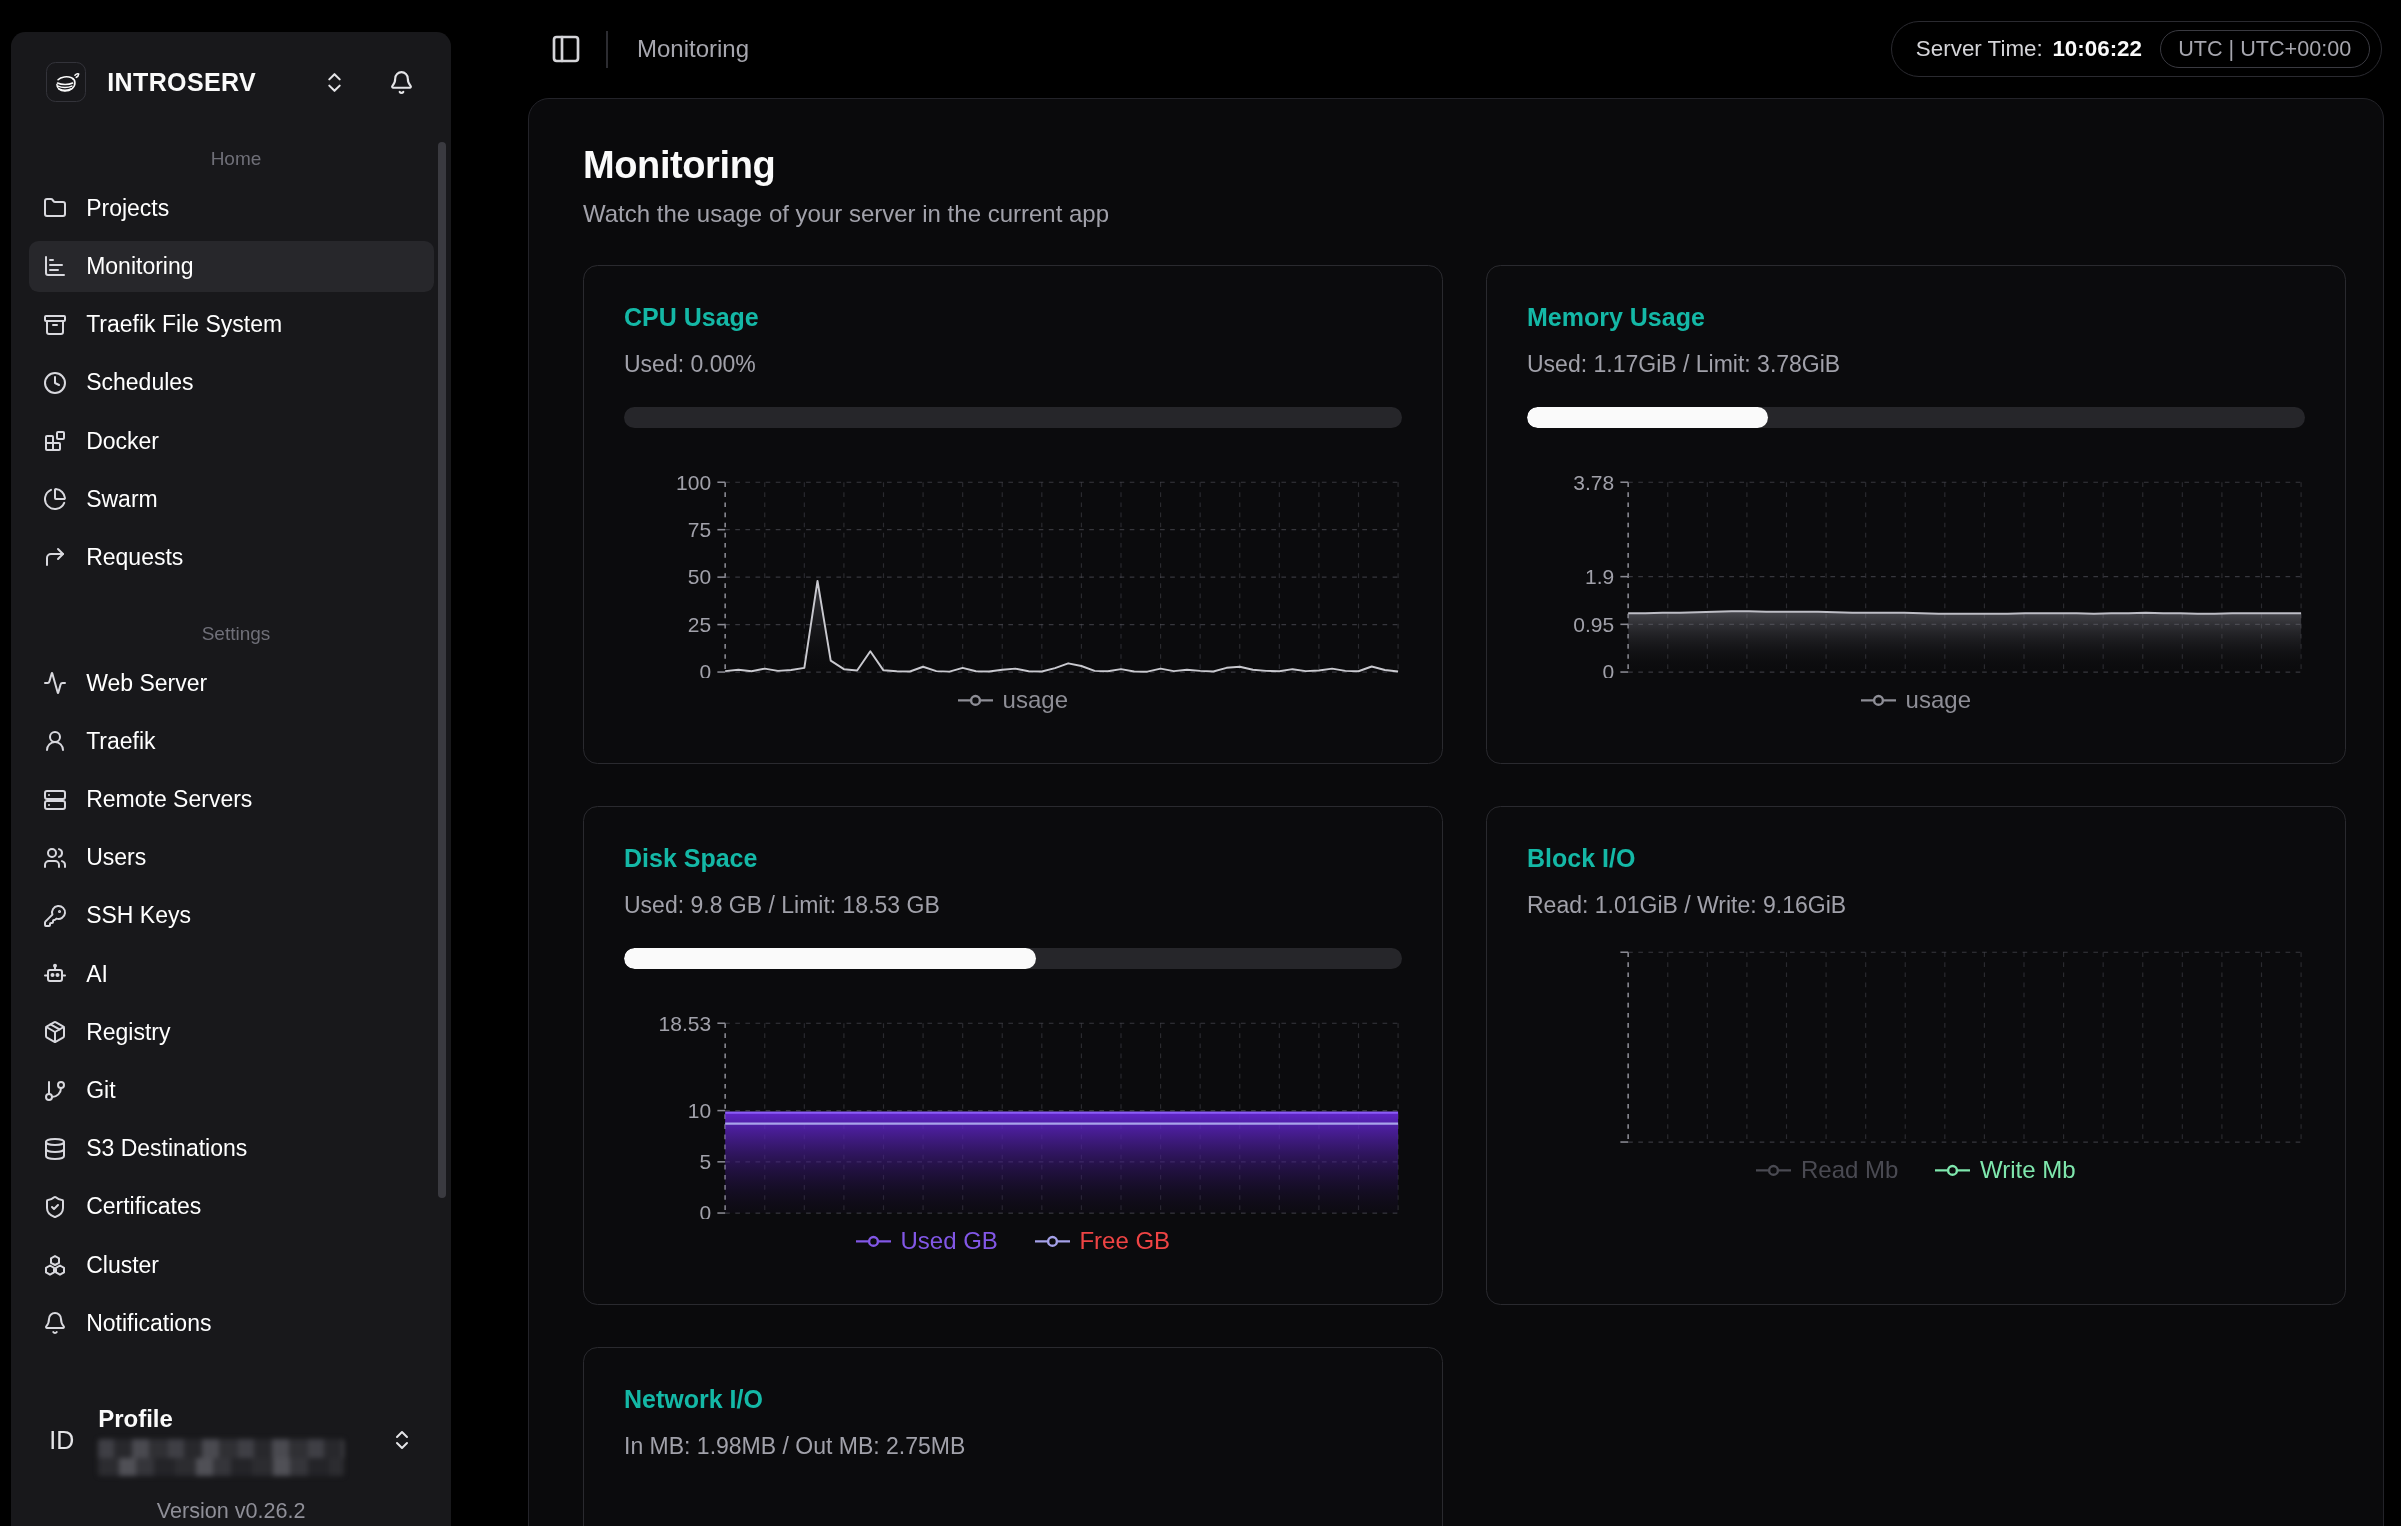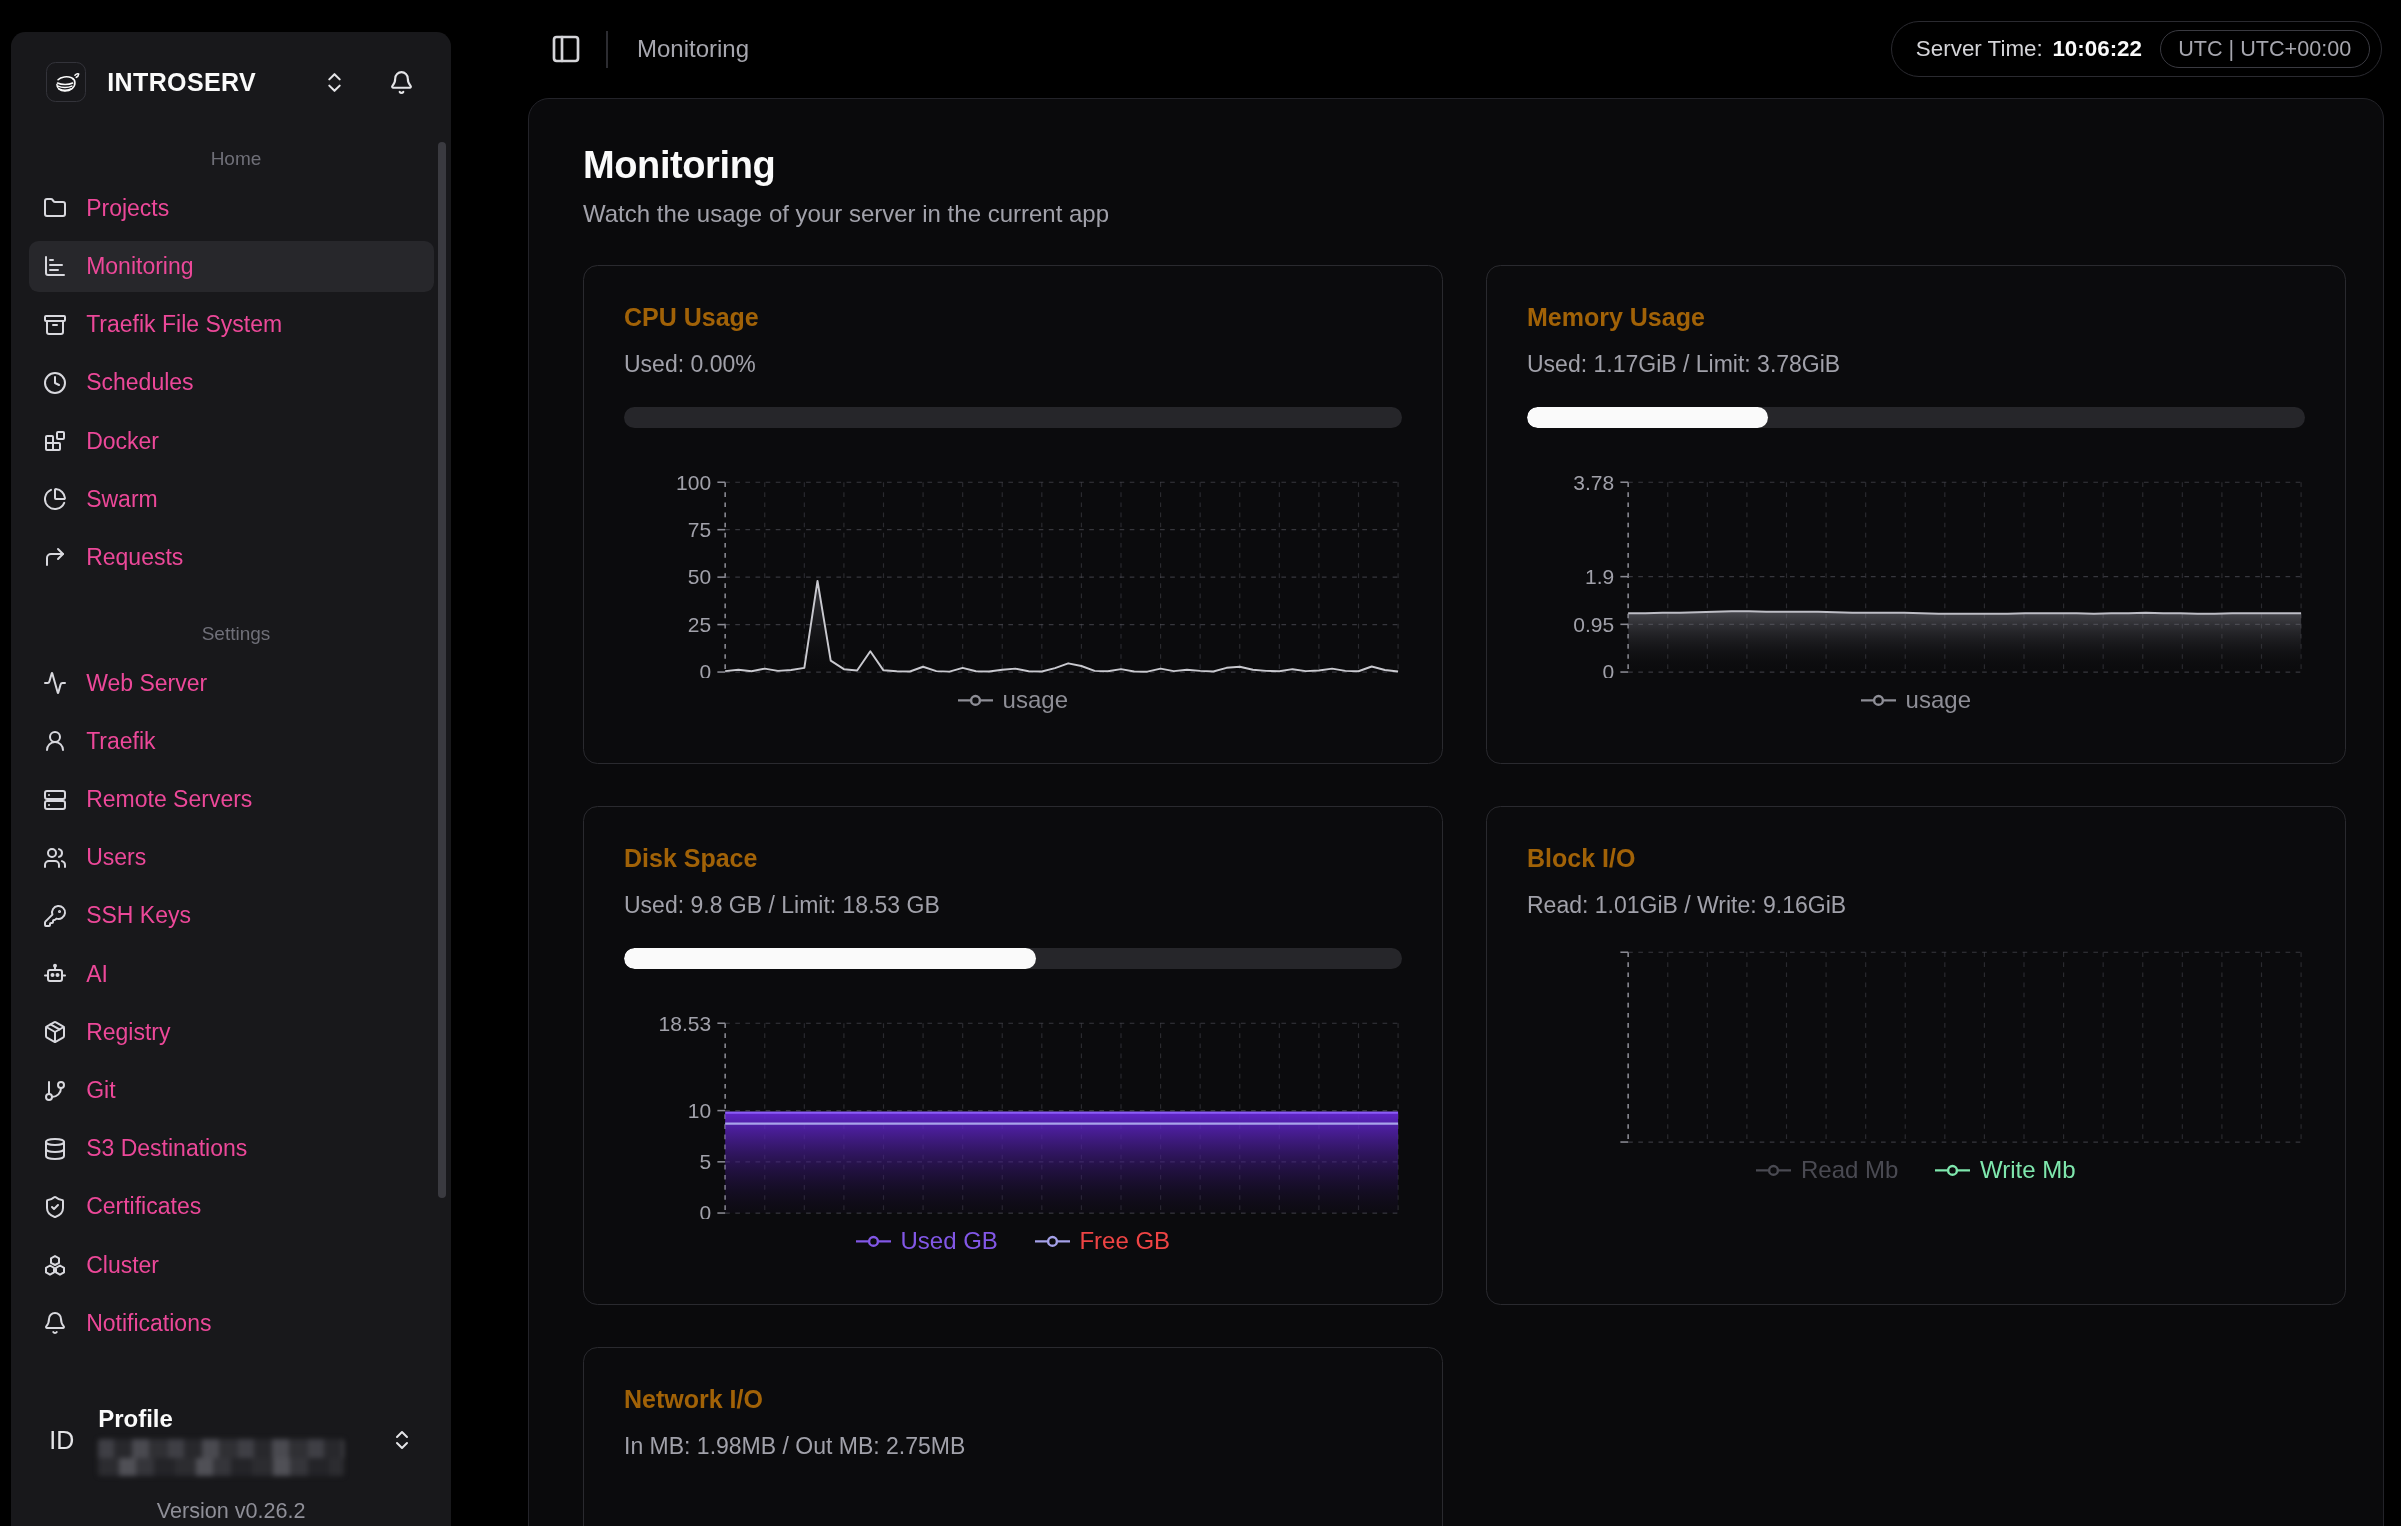--- a/index.html
+++ b/index.html
@@ -15,21 +15,21 @@
   .brand { margin-left:21px; font-size:25px; font-weight:700; color:#fafafa; letter-spacing:0.4px; }
   .hd-ic { color:#e4e4e7; display:flex; }
   .hd-ic svg { width:25px; height:25px; }
   .sb-head .switcher { margin-left:auto; }
   .sb-head .bell { margin-left:42px; }
 
   .sb-nav { padding:46px 17.6px 0 17.6px; }
   .sb-section { font-size:19px; font-weight:500; color:#6f6f78; margin:0 0 12.8px 9.6px;text-align:center; }
   .sb-section.second { margin-top:40px; }
   .sb-item { display:flex; align-items:center; height:51px; padding:0 12.8px 0 14.4px;
-    border-radius:9.6px; color:#ec4899; cursor:pointer; margin-bottom:7.2px; }
+    border-radius:9.6px; color:#ffffff; cursor:pointer; margin-bottom:7.2px; }
   .sb-item.active { background:#27272b; }
   .sb-ic { display:flex; color:#d8d8de; }
   .sb-ic svg { width:24px; height:24px; }
   .sb-label { margin-left:19px; font-size:23px; }
 
   .sb-thumb { position:absolute; right:5.6px; top:110px; width:8px; height:1056px;
     background:#3a3a40; border-radius:4.8px; }
 
   .sb-footer { position:absolute; left:0; right:0; bottom:17.6px; }
   .acct-row { display:flex; align-items:center; padding:0 37px 0 38px; }
@@ -64,21 +64,21 @@
   .panel { position:absolute; left:528px; top:98px; width:1856px; height:1472px;
     background:#0a0a0c; border:1.6px solid #232329; border-radius:21px;
     padding:45px 37px 0 54px; overflow:hidden; }
   .page-title { font-size:38px; font-weight:700; color:#fafafa; letter-spacing:-0.4px; }
   .page-sub { margin-top:12.8px; font-size:24px; color:#a1a1aa; }
 
   .grid { margin-top:37px; display:grid; grid-template-columns:1fr 1fr; column-gap:43px; row-gap:42px; }
   .card { border:1.6px solid #2a2a2f; border-radius:14.4px; background:#0b0b0d;
     padding:37px 40px 30px 40px; min-height:499px; }
   .card.short { min-height:0; height:448px; }
-  .card-title { font-size:25px; font-weight:600; color:#a16207; }
+  .card-title { font-size:25px; font-weight:600; color:#14b8a6; }
   .card-stats { margin-top:19px; font-size:23px; color:#a1a1aa; }
   .pbar { margin-top:29px; height:21px; border-radius:799px; background:#26262a; overflow:hidden; }
   .pfill { height:100%; background:#fafafa; border-radius:799px; }
 
   .chart { margin-top:48px; }
   .chart.no-bar { margin-top:27px; }
   .chart svg.plot { width:100%; display:block; }
   .legend { display:flex; justify-content:center; align-items:center; gap:37px; margin-top:8px; }
   .legend-item { display:flex; align-items:center; gap:9.6px; font-size:24px; cursor:pointer; }
   .legend-ic { width:35px; height:12.8px; }

